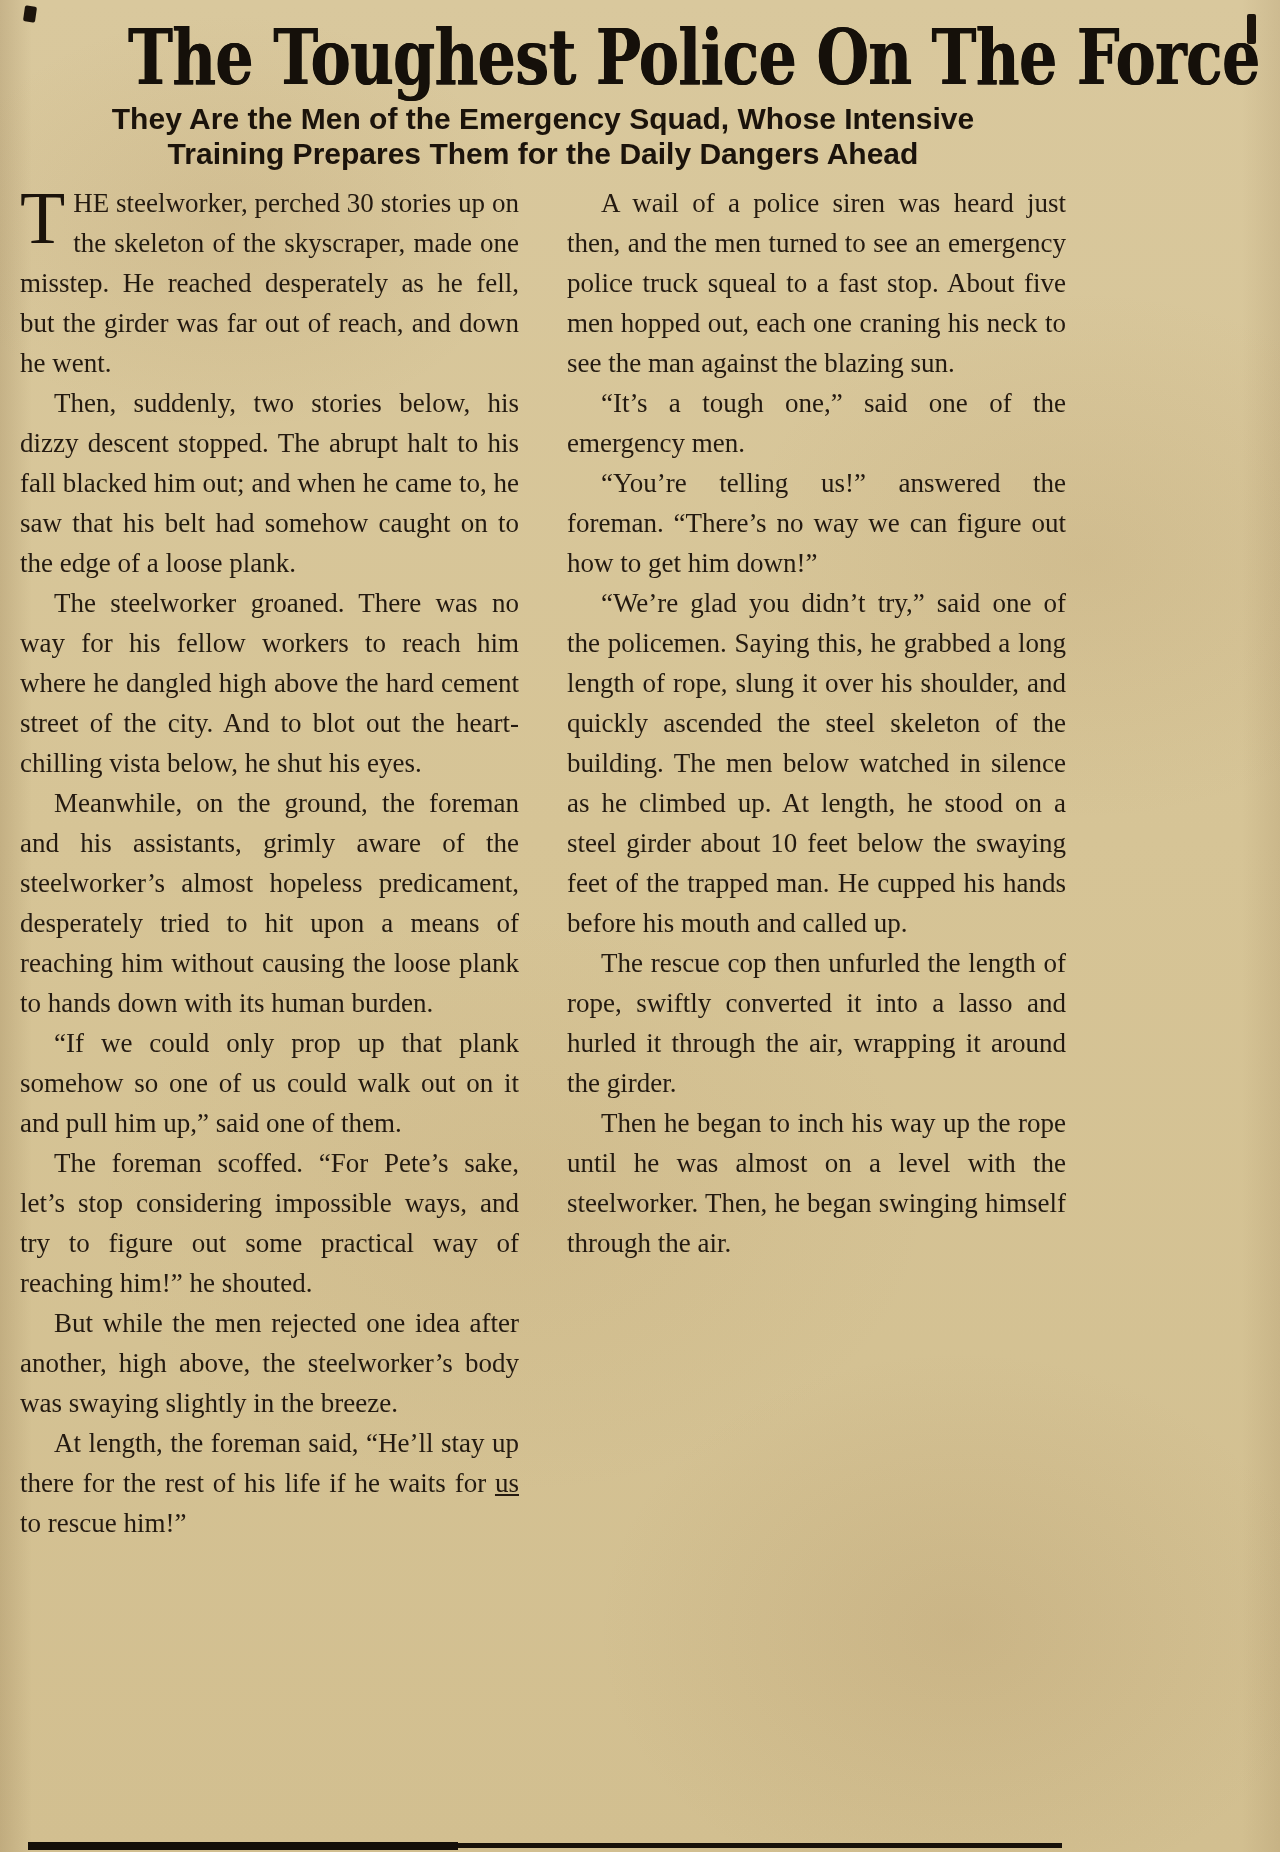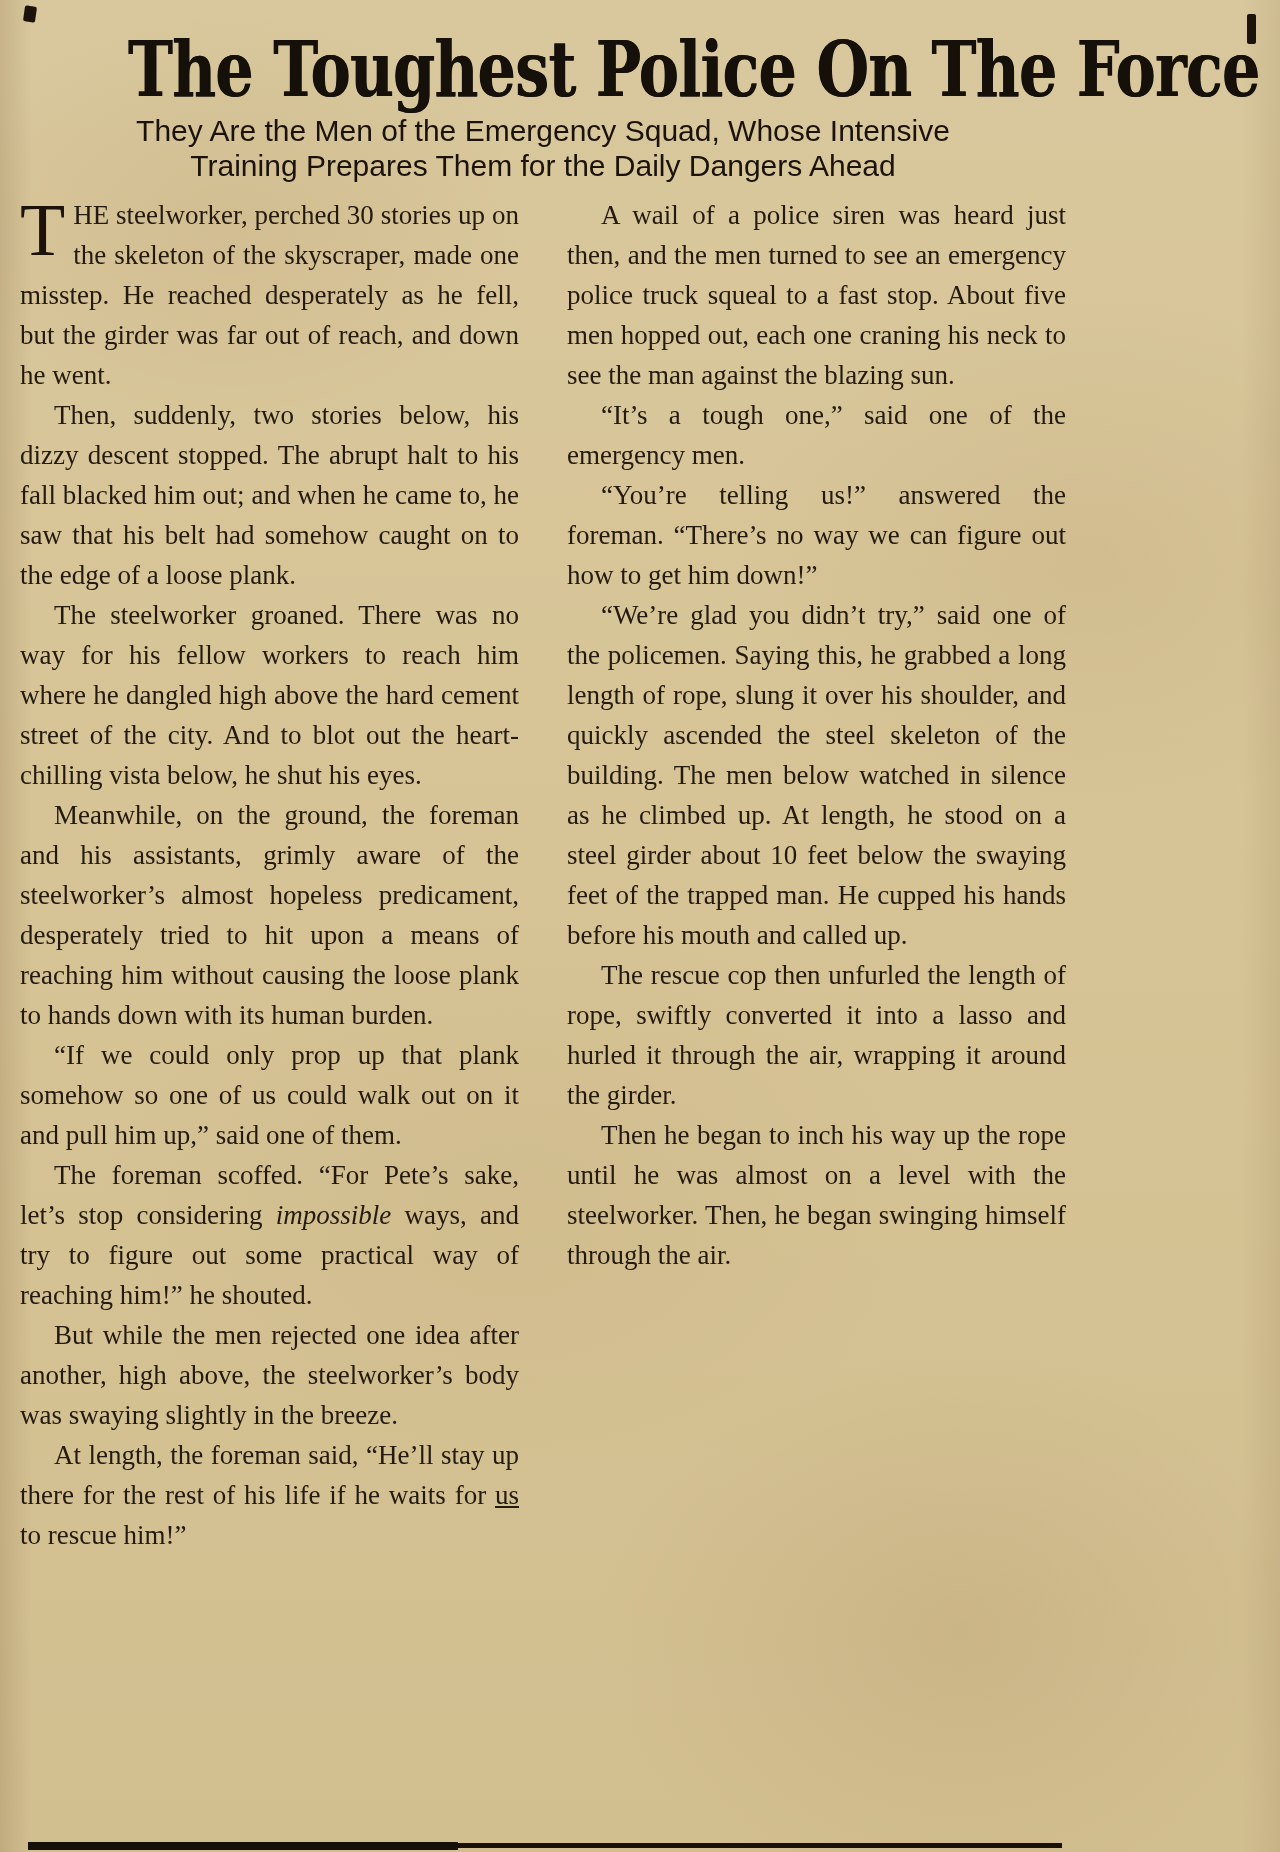--- a/index.html
+++ b/index.html
@@ -22,37 +22,37 @@
       linear-gradient(270deg, rgba(100,70,35,0.10), rgba(100,70,35,0) 3%),
       linear-gradient(180deg, #d9c89d 0%, #d6c496 45%, #d2bf90 100%);
     overflow:hidden;
   }
   .content {
     position:relative;
     width:1046px;
     margin-left:20px;
     padding-top:14px;
   }
-  .title-row { text-align:left; white-space:nowrap;margin-top:12px; }
+  .title-row { text-align:left; white-space:nowrap; }
   .title {
     display:inline-block;
     font-family:"DejaVu Serif", serif;
     font-weight:bold;
     font-size:72px;
     letter-spacing:-1px;
     color:#15100a;
     transform:scaleX(0.84) scaleY(1.06);
     transform-origin:center;
     text-shadow:0.6px 0 0 currentColor;
   }
   .subtitle {
     margin-top:2px;
     text-align:center;
     font-family:"Liberation Sans", sans-serif;
-    font-weight:normal;
+    font-weight:bold;
     font-size:30px;
     line-height:35px;
     color:#1b130b;
   }
   .columns {
     display:flex;
     margin-top:12px;
     gap:48px;
   }
   .col {
@@ -64,21 +64,21 @@
   }
   .para { text-indent:34px; }
   .para.first { text-indent:0; }
   .dropcap {
     float:left;
     font-size:74px;
     line-height:62px;
     padding:4px 8px 0 0;
     color:#1b130b;
   }
-  .italic { font-style:italic; }
+  .italic { }
   .italic-underline { text-decoration:underline; }
   .ink-mark { position:absolute; background:#1c140c; }
   .mark-tl { left:24px; top:6px; width:12px; height:16px; transform:rotate(8deg); border-radius:2px; }
   .mark-tr { left:1247px; top:14px; width:9px; height:30px; border-radius:2px; }
   .bottom-rule { left:28px; bottom:4px; width:1034px; height:5px; background:#17110a; }
   .bottom-rule-left { left:28px; bottom:2px; width:430px; height:8px; background:#140f09; }
 </style>
 </head>
 <body>
 

